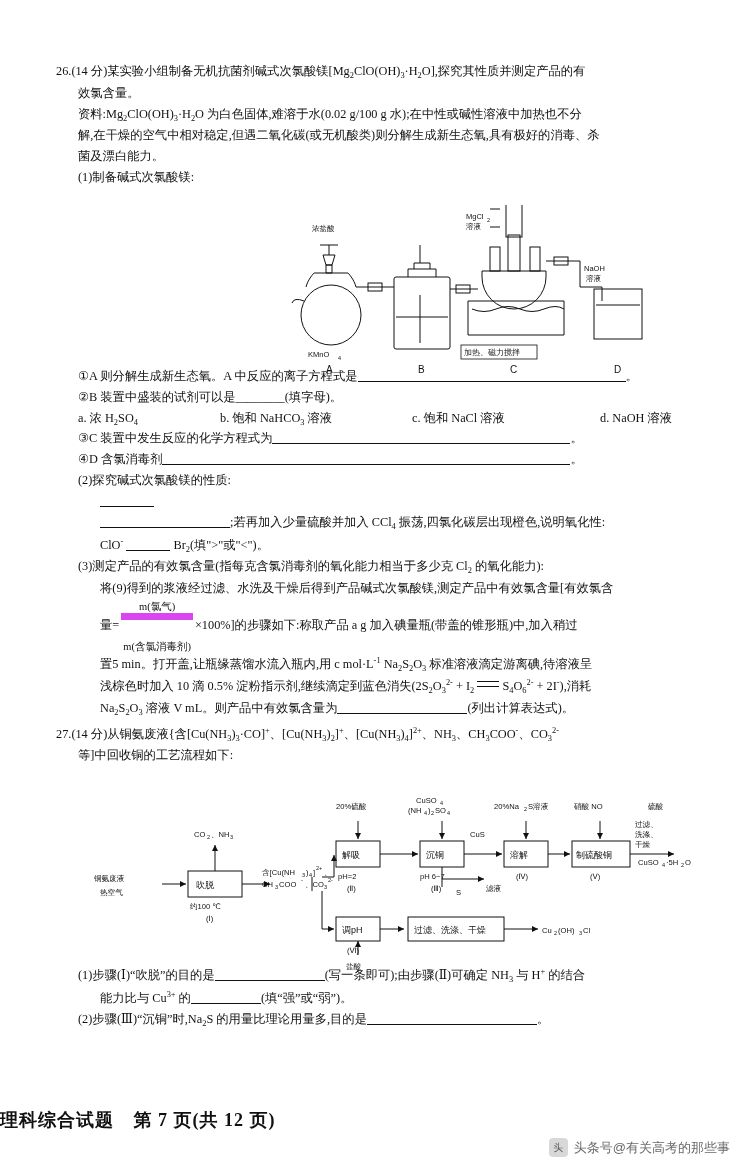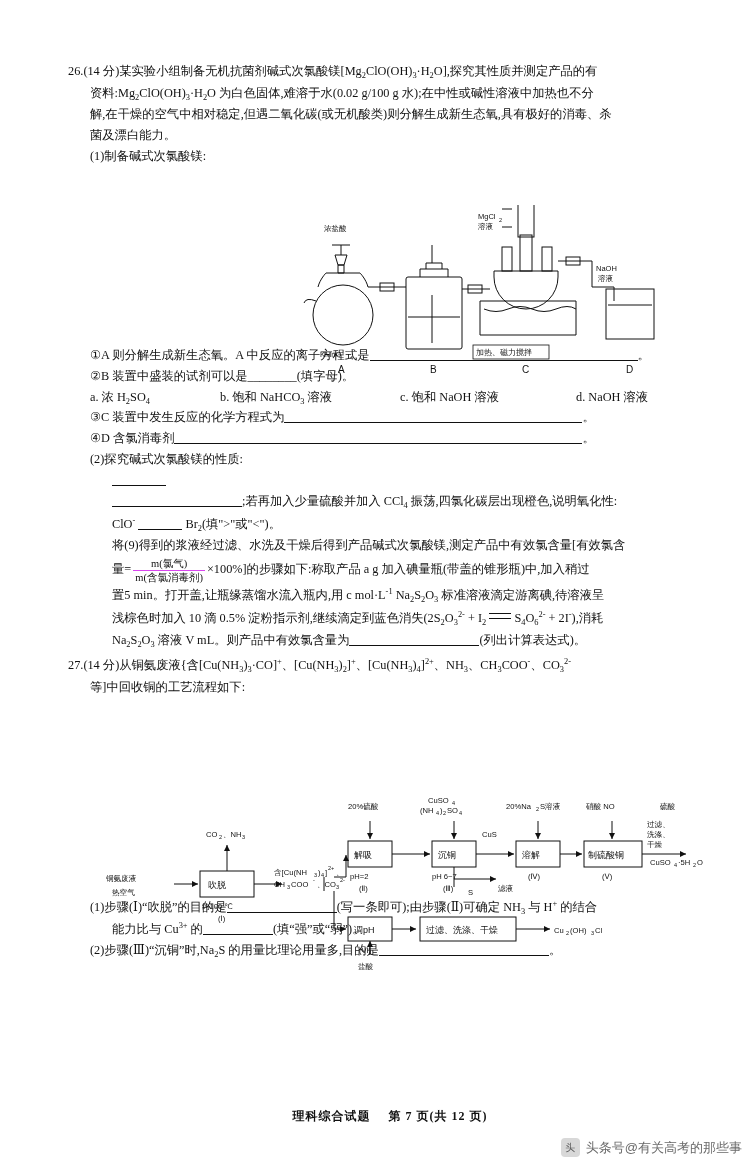--- a/index.html
+++ b/index.html
@@ -5,48 +5,48 @@
   html,body{margin:0;padding:0;}
   body{
     width:756px;height:1169px;
     background:#ffffff;
     font-family:"Liberation Serif","DejaVu Serif",serif;
     color:#111;
     position:relative;
     overflow:hidden;
   }
   .page{
-    position:absolute;left:12px;top:0;width:744px;height:1169px;
+    position:absolute;left:0;top:0;width:744px;height:1169px;
   }
   .content{
     position:absolute;left:56px;top:62px;width:650px;
     font-size:12.3px;line-height:1.62;text-align:justify;
   }
   .para{margin:0 0 1px 0;}
   .hang{padding-left:22px;text-indent:-22px;}
   .pl22{padding-left:22px;}
   .pl44{padding-left:44px;}
   .blank{display:inline-block;border-bottom:1px solid #111;height:12px;vertical-align:-2px;}
   sub{font-size:8.4px;vertical-align:-3px;}
   sup{font-size:8.4px;vertical-align:5px;}
-  .opts{display:flex;gap:4px;padding-left:22px;}
+  .opts{display:flex;gap:16px;padding-left:22px;}
   .opts span{display:inline-block;}
   .frac{display:inline-block;vertical-align:middle;text-align:center;font-size:10.5px;line-height:1.25;margin:0 2px;}
-  .frac .num{display:block;border-bottom:1px solid #d946ef;padding:0 2px;}
-  .frac .den{display:block;padding:0 2px;}
+  .frac .num{display:block;border-bottom:7px solid #d946ef;padding:0 2px;}
+  .frac .den{display:block;padding:0 2px;margin-top:20px;}
   .fig1{
     position:absolute;left:268px;top:205px;width:420px;height:180px;
   }
   .fig2{
     position:absolute;left:90px;top:795px;width:620px;height:195px;
   }
   svg{display:block;}
   .footer{
-    position:absolute;left:0;top:1108px;width:756px;text-align:center;
-    font-size:12px;font-weight:bold;letter-spacing:1px;
+    position:absolute;left:0;top:1108px;width:756px;
+    font-size:18px;font-weight:bold;letter-spacing:1px;
   }
   .footer .pg{font-weight:bold;}
   .watermark{
     position:absolute;right:14px;top:1138px;
     display:flex;align-items:center;gap:6px;
     color:#6a6a6a;font-size:13px;
     font-family:"Liberation Sans","DejaVu Sans",sans-serif;
   }
   .wm-icon{
     width:19px;height:19px;border-radius:4px;background:#d8d8d8;
@@ -57,59 +57,63 @@
 </head>
 <body>
 
 <div class="page">
 
   <div class="content">
 
     <div class="para hang">
       <span>26.</span><span>(14 分)</span><span>某实验小组制备无机抗菌剂碱式次氯酸镁[Mg<sub>2</sub>ClO(OH)<sub>3</sub>·H<sub>2</sub>O],探究其性质并测定产品的有</span>
     </div>
+    <div class="para pl22">效氯含量。</div>
 
     <div class="para pl22">
       资料:Mg<sub>2</sub>ClO(OH)<sub>3</sub>·H<sub>2</sub>O 为白色固体,难溶于水(0.02 g/100 g 水);在中性或碱性溶液中加热也不分
     </div>
     <div class="para pl22">解,在干燥的空气中相对稳定,但遇二氧化碳(或无机酸类)则分解生成新生态氧,具有极好的消毒、杀</div>
     <div class="para pl22">菌及漂白能力。</div>
 
     <div class="para pl22">(1)制备碱式次氯酸镁:</div>
 
     <div style="height:178px"></div>
 
     <div class="para pl22">
       <span>①A 则分解生成新生态氧。A 中反应的离子方程式是</span><span class="blank" style="width:268px"></span>。
     </div>
     <div class="para pl22">②B 装置中盛装的试剂可以是________(填字母)。</div>
     <div class="opts">
       <span style="width:126px">a. 浓 H<sub>2</sub>SO<sub>4</sub></span>
       <span style="width:176px">b. 饱和 NaHCO<sub>3</sub> 溶液</span>
-      <span style="width:172px">c. 饱和 NaOH 溶液</span>
+      <span style="width:172px">c. 饱和 NaCl 溶液</span>
       <span>d. NaOH 溶液</span>
     </div>
     <div class="para pl22">
       <span>③C 装置中发生反应的化学方程式为</span><span class="blank" style="width:298px"></span>。
     </div>
     <div class="para pl22">
       <span>④D 含氯消毒剂</span><span class="blank" style="width:408px"></span>。
     </div>
 
     <div class="para pl22">(2)探究碱式次氯酸镁的性质:</div>
     <div class="para pl44">
       <span class="blank" style="width:54px"></span>
     </div>
     <div class="para pl44">
       <span class="blank" style="width:130px"></span>;若再加入少量硫酸并加入 CCl<sub>4</sub> 振荡,四氯化碳层出现橙色,说明氧化性:
     </div>
     <div class="para pl44">
       ClO<sup>-</sup> <span class="blank" style="width:44px"></span> Br<sub>2</sub>(填"&gt;"或"&lt;")。
     </div>
 
+    <div class="para pl22">
+      (3)测定产品的有效氯含量(指每克含氯消毒剂的氧化能力相当于多少克 Cl<sub>2</sub> 的氧化能力):
+    </div>
     <div class="para pl44">将(9)得到的浆液经过滤、水洗及干燥后得到产品碱式次氯酸镁,测定产品中有效氯含量[有效氯含</div>
     <div class="para pl44">
       量=<span class="frac"><span class="num">m(氯气)</span><span class="den">m(含氯消毒剂)</span></span>×100%]的步骤如下:称取产品 a g 加入碘量瓶(带盖的锥形瓶)中,加入稍过
     </div>
     <div class="para pl44">
       置5 min。打开盖,让瓶缘蒸馏水流入瓶内,用 c mol·L<sup>-1</sup> Na<sub>2</sub>S<sub>2</sub>O<sub>3</sub> 标准溶液滴定游离碘,待溶液呈
     </div>
     <div class="para pl44">
       浅棕色时加入 10 滴 0.5% 淀粉指示剂,继续滴定到蓝色消失(2S<sub>2</sub>O<sub>3</sub><sup>2-</sup> + I<sub>2</sub> <span style="display:inline-block;width:22px;border-top:1px solid #111;border-bottom:1px solid #111;height:4px;vertical-align:3px"></span> S<sub>4</sub>O<sub>6</sub><sup>2-</sup> + 2I<sup>-</sup>),消耗
     </div>

